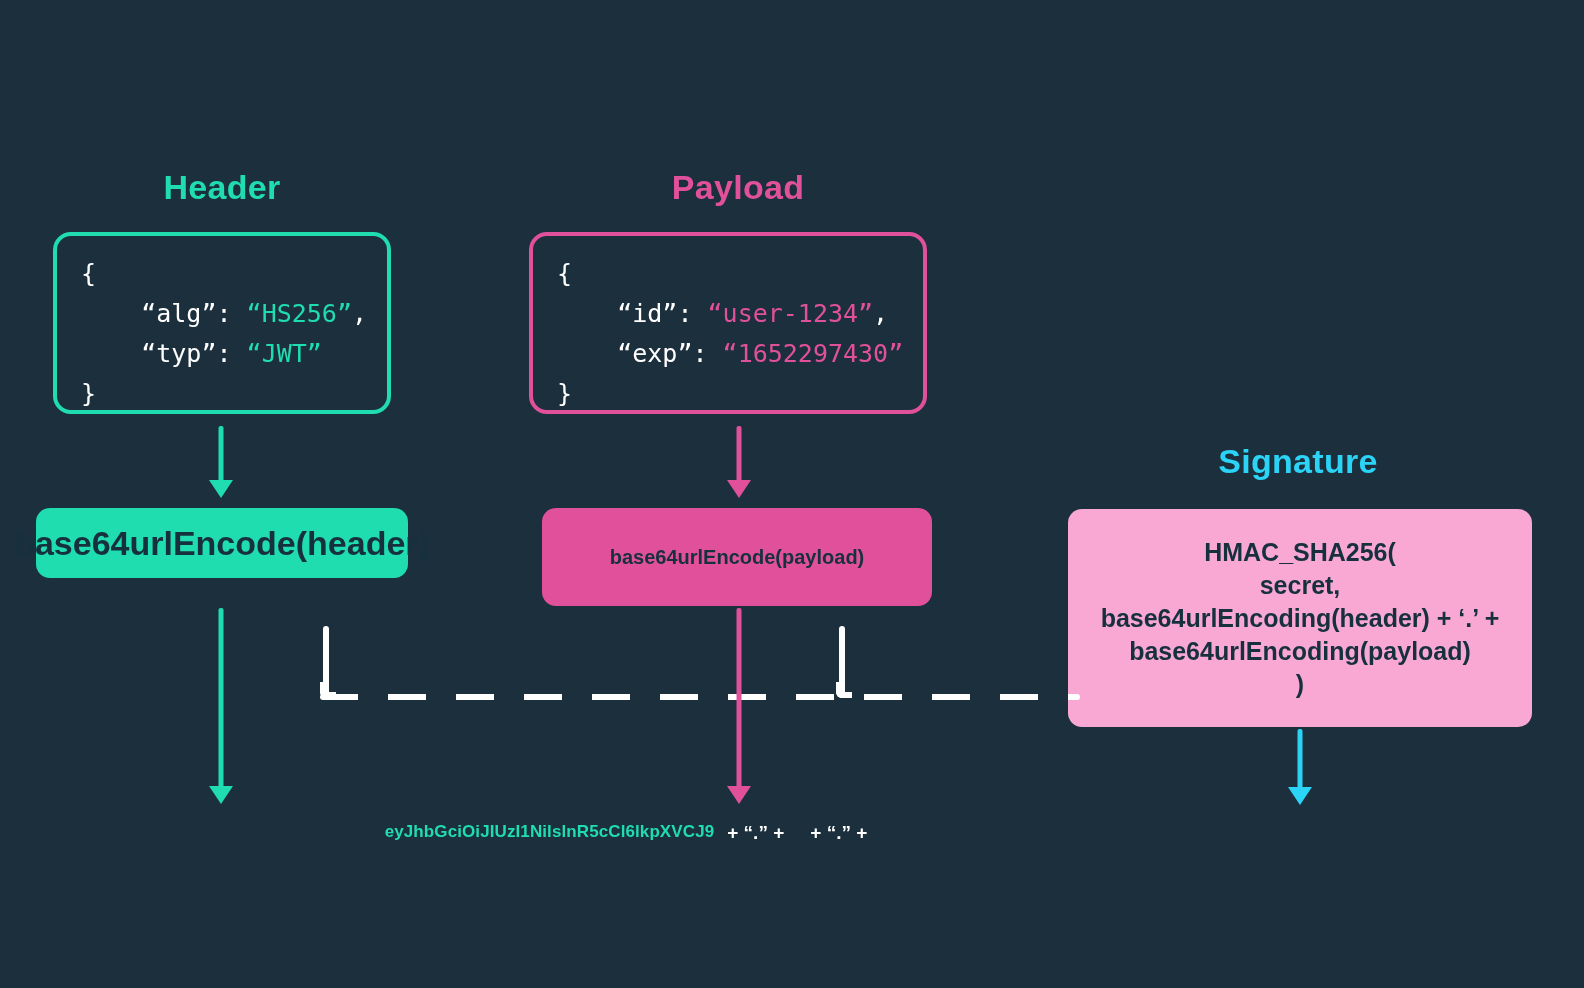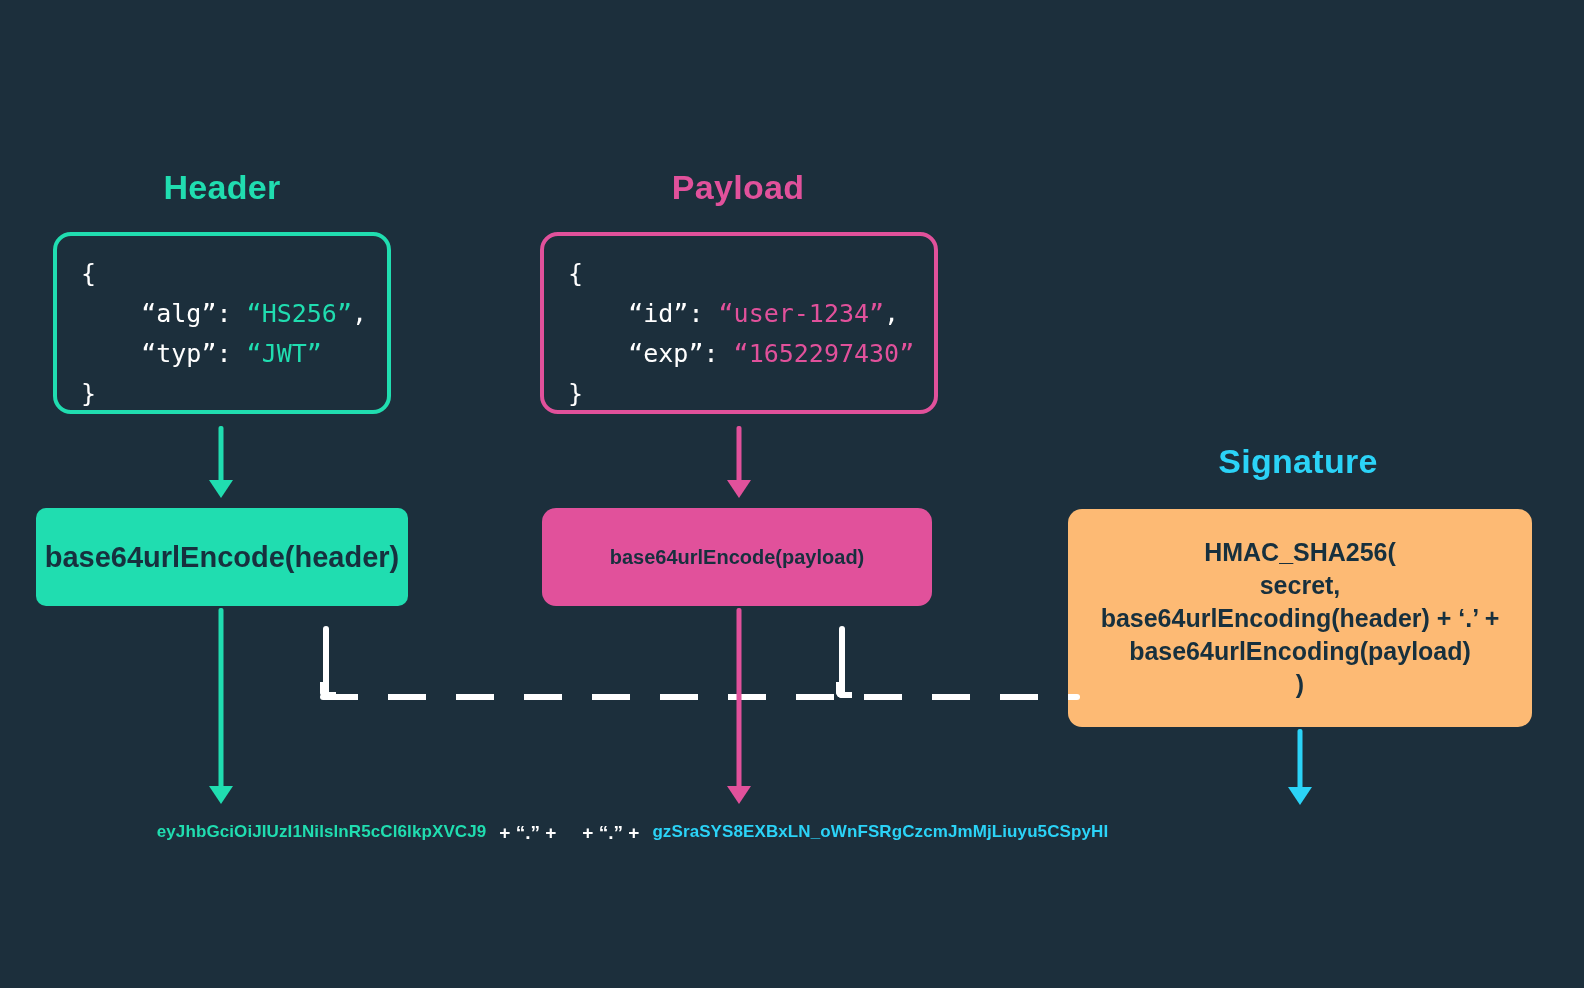--- a/index.html
+++ b/index.html
@@ -31,38 +31,38 @@
     border-radius:18px;
     box-sizing:border-box;
     padding:18px 24px;
     font-family:"DejaVu Sans Mono","Liberation Mono",monospace;
     font-size:25px;
     line-height:40px;
     color:#ffffff;
     white-space:pre;
   }
   #json-header{left:53px;top:212px;width:338px;height:182px;border-color:#20ddb0;}
-  #json-payload{left:540px;top:212px;width:398px;height:182px;border-color:#e1519b;}
+  #json-payload{left:529px;top:212px;width:398px;height:182px;border-color:#e1519b;}
   .jval-teal{color:#20ddb0;}
   .jval-pink{color:#e1519b;}
 
   
   .proc-box{
     position:absolute;
     border-radius:14px;
     box-sizing:border-box;
     display:flex;align-items:center;justify-content:center;
     color:#17303e;
     font-weight:bold;
     text-align:center;
   }
-  #encode-header{left:36px;top:488px;width:372px;height:98px;background:#20ddb0;font-size:29px;border-radius:10px;}
+  #encode-header{left:36px;top:488px;width:372px;height:70px;background:#20ddb0;font-size:34px;}
   #encode-payload{left:542px;top:488px;width:390px;height:98px;background:#e1519b;font-size:20px;}
   #signature-box{
-    left:1068px;top:489px;width:464px;height:218px;background:#fdba74;
+    left:1068px;top:489px;width:464px;height:218px;background:#f9a8d4;
     font-size:25px;line-height:33px;
   }
   #signature-box .sig-text{white-space:pre-line;padding:0 8px;}
 
   
   .arrow{position:absolute;}
   .arrow .shaft{position:absolute;left:50%;top:0;transform:translateX(-50%);width:5px;border-radius:2px;}
   .arrow .head{
     position:absolute;left:50%;bottom:0;transform:translateX(-50%);
     width:0;height:0;border-left:12px solid transparent;border-right:12px solid transparent;
@@ -168,16 +168,15 @@
   </div>
   <div class="arrow a-cyan" id="arrow-s-2">
     <div class="shaft"></div>
     <div class="head"></div>
   </div>
 
   <div id="token-row">
     <span class="tok tok-teal">eyJhbGciOiJIUzI1NilslnR5cCl6lkpXVCJ9</span>
     <span class="joiner">+ “.” +</span>
     <span class="joiner">+ “.” +</span>
-    <span class="tok tok-cyan">gzSraSYS8EXBxLN_oWnFSRgCzcmJmMjLiuyu5CSpyHI</span>
   </div>
 
 </div>
 
 </body></html>

